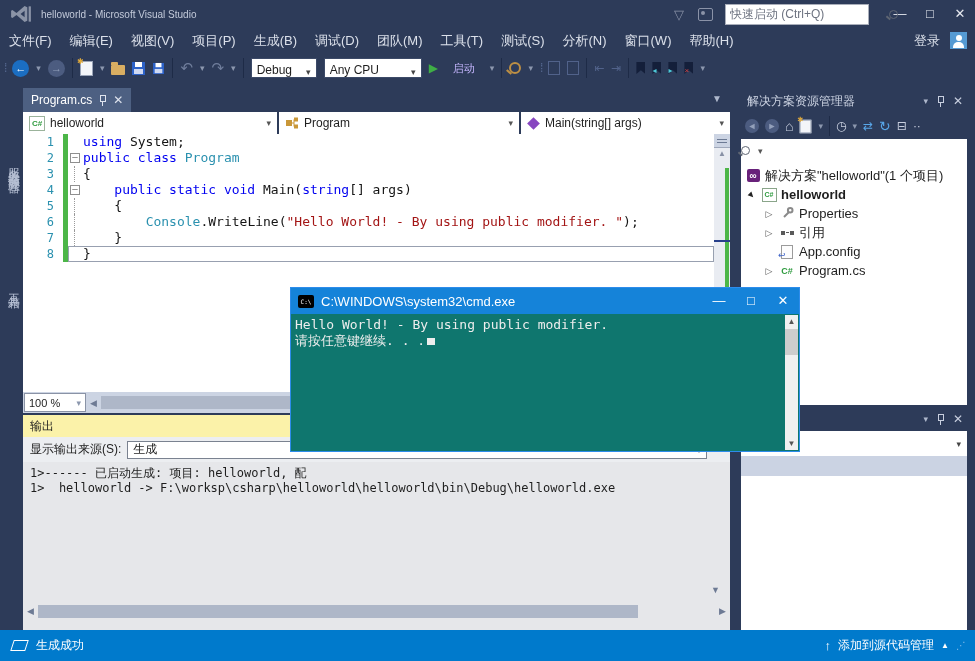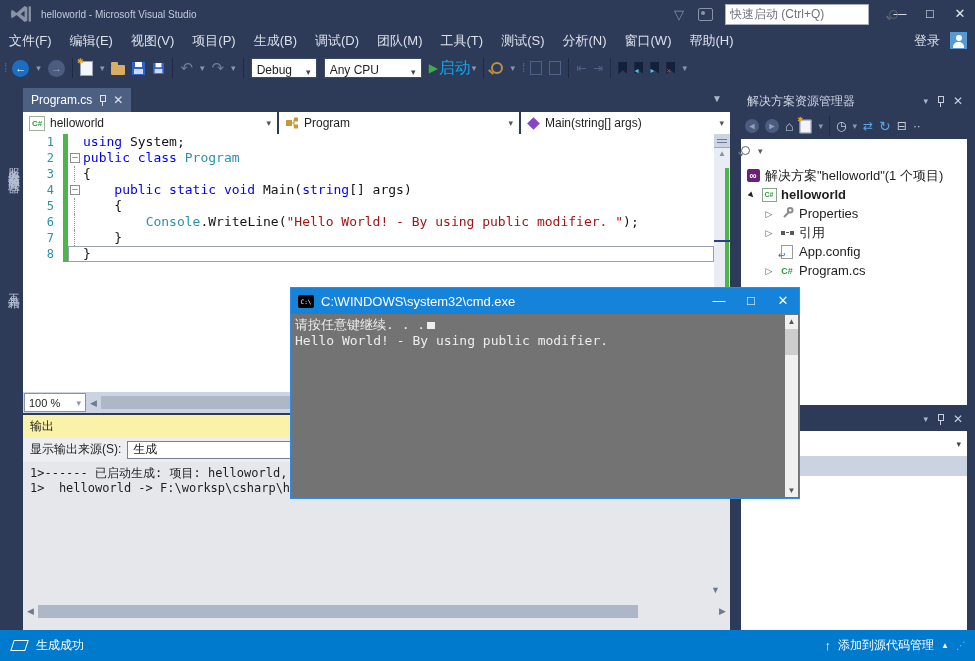--- a/index.html
+++ b/index.html
@@ -42,21 +42,21 @@
   .ifolder{width:14px;height:10px;background:#d9ae62;border-radius:1px;position:relative;margin-top:3px;}
   .ifolder::before{content:"";position:absolute;left:0;top:-3px;width:7px;height:3px;background:#d9ae62;border-radius:1px 1px 0 0;}
   .isave{width:13px;height:13px;background:#2d62c8;position:relative;}
   .isave::before{content:"";position:absolute;left:3px;top:0;width:7px;height:5px;background:#fff;}
   .isave::after{content:"";position:absolute;left:2px;top:7px;width:9px;height:5px;background:#cfd9f2;}
   .isaveall{transform:scale(.85);position:relative;}
   .garrow{color:#707e9c;font-size:15px;line-height:14px;}
   .combo{height:20px;background:#fff;border:1px solid #3c4a68;display:flex;align-items:flex-end;font-size:12px;color:#1e1e1e;padding:0 5px;box-sizing:border-box;}
   .combo .dd{margin-left:auto;color:#444;padding-left:8px;}
   .play{color:#3fae46;font-size:12px;}
-  .start-label{color:#0ea5e9;font-size:16px;margin:0 1px;}
+  .start-label{color:#c4b5fd;font-size:11px;margin:0 15px;}
   .imag{width:8px;height:8px;border:2px solid #bd8f44;border-radius:50%;position:relative;}
   .imag::after{content:"";position:absolute;left:-5px;top:7px;width:6px;height:2px;background:#bd8f44;transform:rotate(40deg);}
   .dimpage{width:10px;height:12px;border:1px solid #51628a;}
   .dimln{color:#51628a;font-size:12px;}
   .flag{width:9px;height:12px;background:#141f3a;clip-path:polygon(0 0,100% 0,100% 100%,50% 68%,0 100%);}
   .bm{position:relative;display:flex;align-items:center;}
   .bm .mini{position:absolute;font-size:8px;bottom:-1px;}
   .mini.teal{color:#4ec9d8;}
   .mini.red{color:#d84a4a;}
   
@@ -133,21 +133,21 @@
   .rln{width:3px;height:1px;background:#5a5a5a;display:inline-block;margin:0 1px;}
   .ic-page{width:10px;height:12px;background:#fdfdfd;border:1px solid #9b9b9b;position:relative;}
   .ic-page .curl{position:absolute;left:-4px;bottom:-2px;color:#3f64c8;font-size:9px;line-height:9px;}
   .bprop{left:741px;top:408px;width:226px;height:222px;}
   .bp-title{position:absolute;left:0;top:0;width:100%;height:23px;}
   .bp-combo{position:absolute;left:0;top:23px;width:100%;height:25px;background:#fff;display:flex;align-items:center;}
   .bp-combo .dd{margin-left:auto;margin-right:6px;color:#444;}
   .bp-band{position:absolute;left:0;top:48px;width:100%;height:20px;background:#cbd3e3;}
   .bp-body{position:absolute;left:0;top:68px;width:100%;height:154px;background:#fff;}
   
-  .cmd{left:290px;top:287px;width:510px;height:212px;background:#737373;border:1px solid #2d8ceb;box-sizing:border-box;z-index:50;}
+  .cmd{left:290px;top:287px;width:510px;height:165px;background:#0f766e;border:1px solid #2d8ceb;box-sizing:border-box;z-index:50;}
   .cmd-title{position:absolute;left:0;top:0;width:100%;height:26px;background:#1583d9;display:flex;align-items:center;color:#fff;font-size:13px;}
   .cmd-ico{width:16px;height:13px;background:#000;border-radius:2px;color:#fff;font-size:6px;line-height:13px;text-align:center;margin:0 7px 0 7px;font-family:"DejaVu Sans Mono",monospace;}
   .cmd-btns{margin-left:auto;display:flex;}
   .cmd-btn{width:32px;height:26px;text-align:center;line-height:26px;color:#fff;font-size:13px;}
   .cmd-body{position:absolute;left:0;top:26px;right:14px;bottom:0;font-family:"DejaVu Sans Mono","Liberation Mono",monospace;font-size:13px;line-height:16px;color:#ededed;padding:3px 0 0 4px;white-space:pre;}
   .cursorblk{display:inline-block;width:8px;height:7px;background:#ededed;vertical-align:baseline;margin-left:2px;}
   .cmd-scroll{position:absolute;right:1px;top:27px;width:13px;bottom:1px;background:#f0f0f0;}
   .cs-arrow{position:absolute;left:0;width:13px;height:13px;text-align:center;font-size:8px;color:#555;line-height:13px;}
   .cs-thumb{position:absolute;left:0;top:14px;width:13px;height:26px;background:#cdcdcd;}
   
@@ -496,21 +496,21 @@
   <div class="abs cmd">
     <div class="cmd-title">
       <span class="cmd-ico">C:\</span>
       <span>C:\WINDOWS\system32\cmd.exe</span>
       <span class="cmd-btns">
         <span class="cmd-btn">—</span>
         <span class="cmd-btn">□</span>
         <span class="cmd-btn">✕</span>
       </span>
     </div>
-    <div class="cmd-body"><div>请按任意键继续. . .<span class="cursorblk"></span></div><div>Hello World! - By using public modifier.</div></div>
+    <div class="cmd-body"><div>Hello World! - By using public modifier.</div><div>请按任意键继续. . .<span class="cursorblk"></span></div></div>
     <div class="cmd-scroll">
       <span class="cs-arrow" style="top:0">▲</span>
       <span class="cs-thumb"></span>
       <span class="cs-arrow" style="bottom:0">▼</span>
     </div>
   </div>
 
   <div class="abs statusbar">
     <span class="para-icon"></span>
     <span>生成成功</span>

